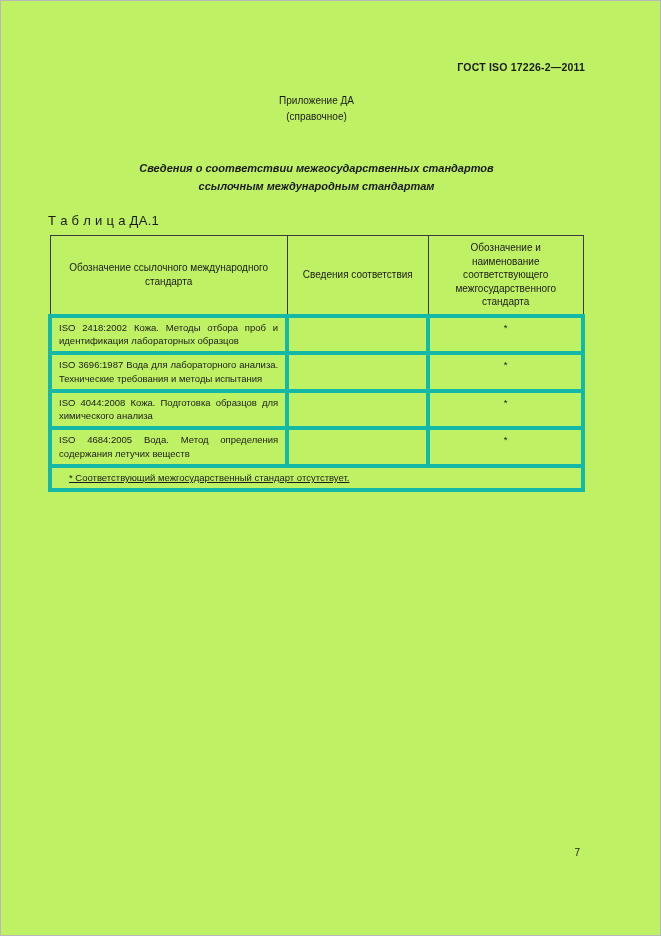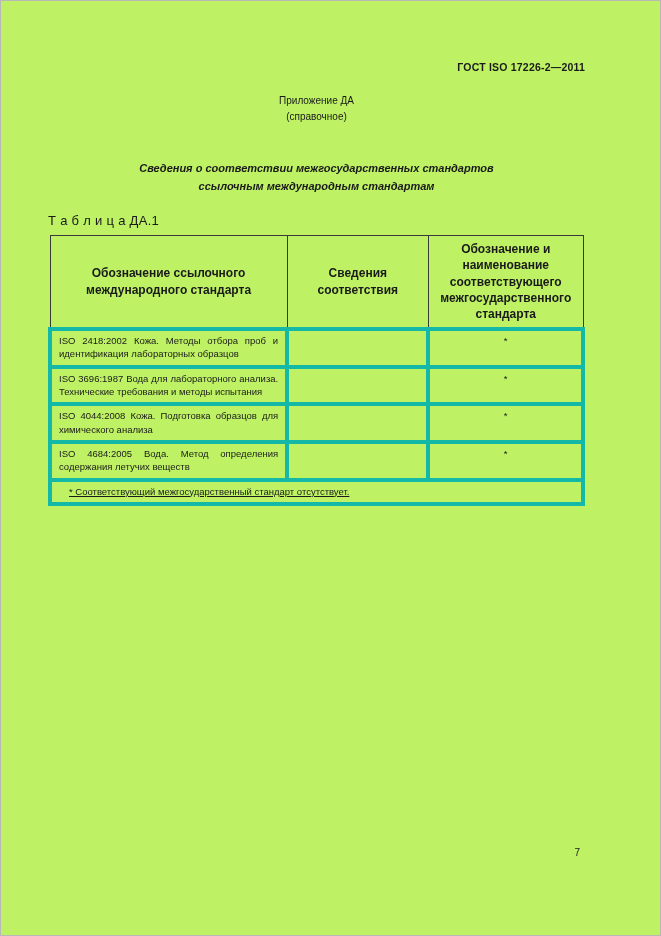--- a/index.html
+++ b/index.html
@@ -49,22 +49,22 @@
     width: 100%;
     border-collapse: collapse;
     table-layout: fixed;
     margin-top: 7px;
     font-size: 9.5px;
   }
   table.std-table col.c1 { width: 44.5%; }
   table.std-table col.c2 { width: 26.5%; }
   table.std-table col.c3 { width: 29%; }
   table.std-table th {
-    font-weight: bold;
-    font-size: 12px;
+    font-weight: normal;
+    font-size: 10px;
     text-align: center;
     vertical-align: middle;
     border: 1px solid #3a3a3a;
     padding: 5px 8px;
     line-height: 1.35;
     height: 44px;
   }
   table.std-table td {
     border: 4px solid #14b8a6;
     padding: 3px 7px 4px 7px;

